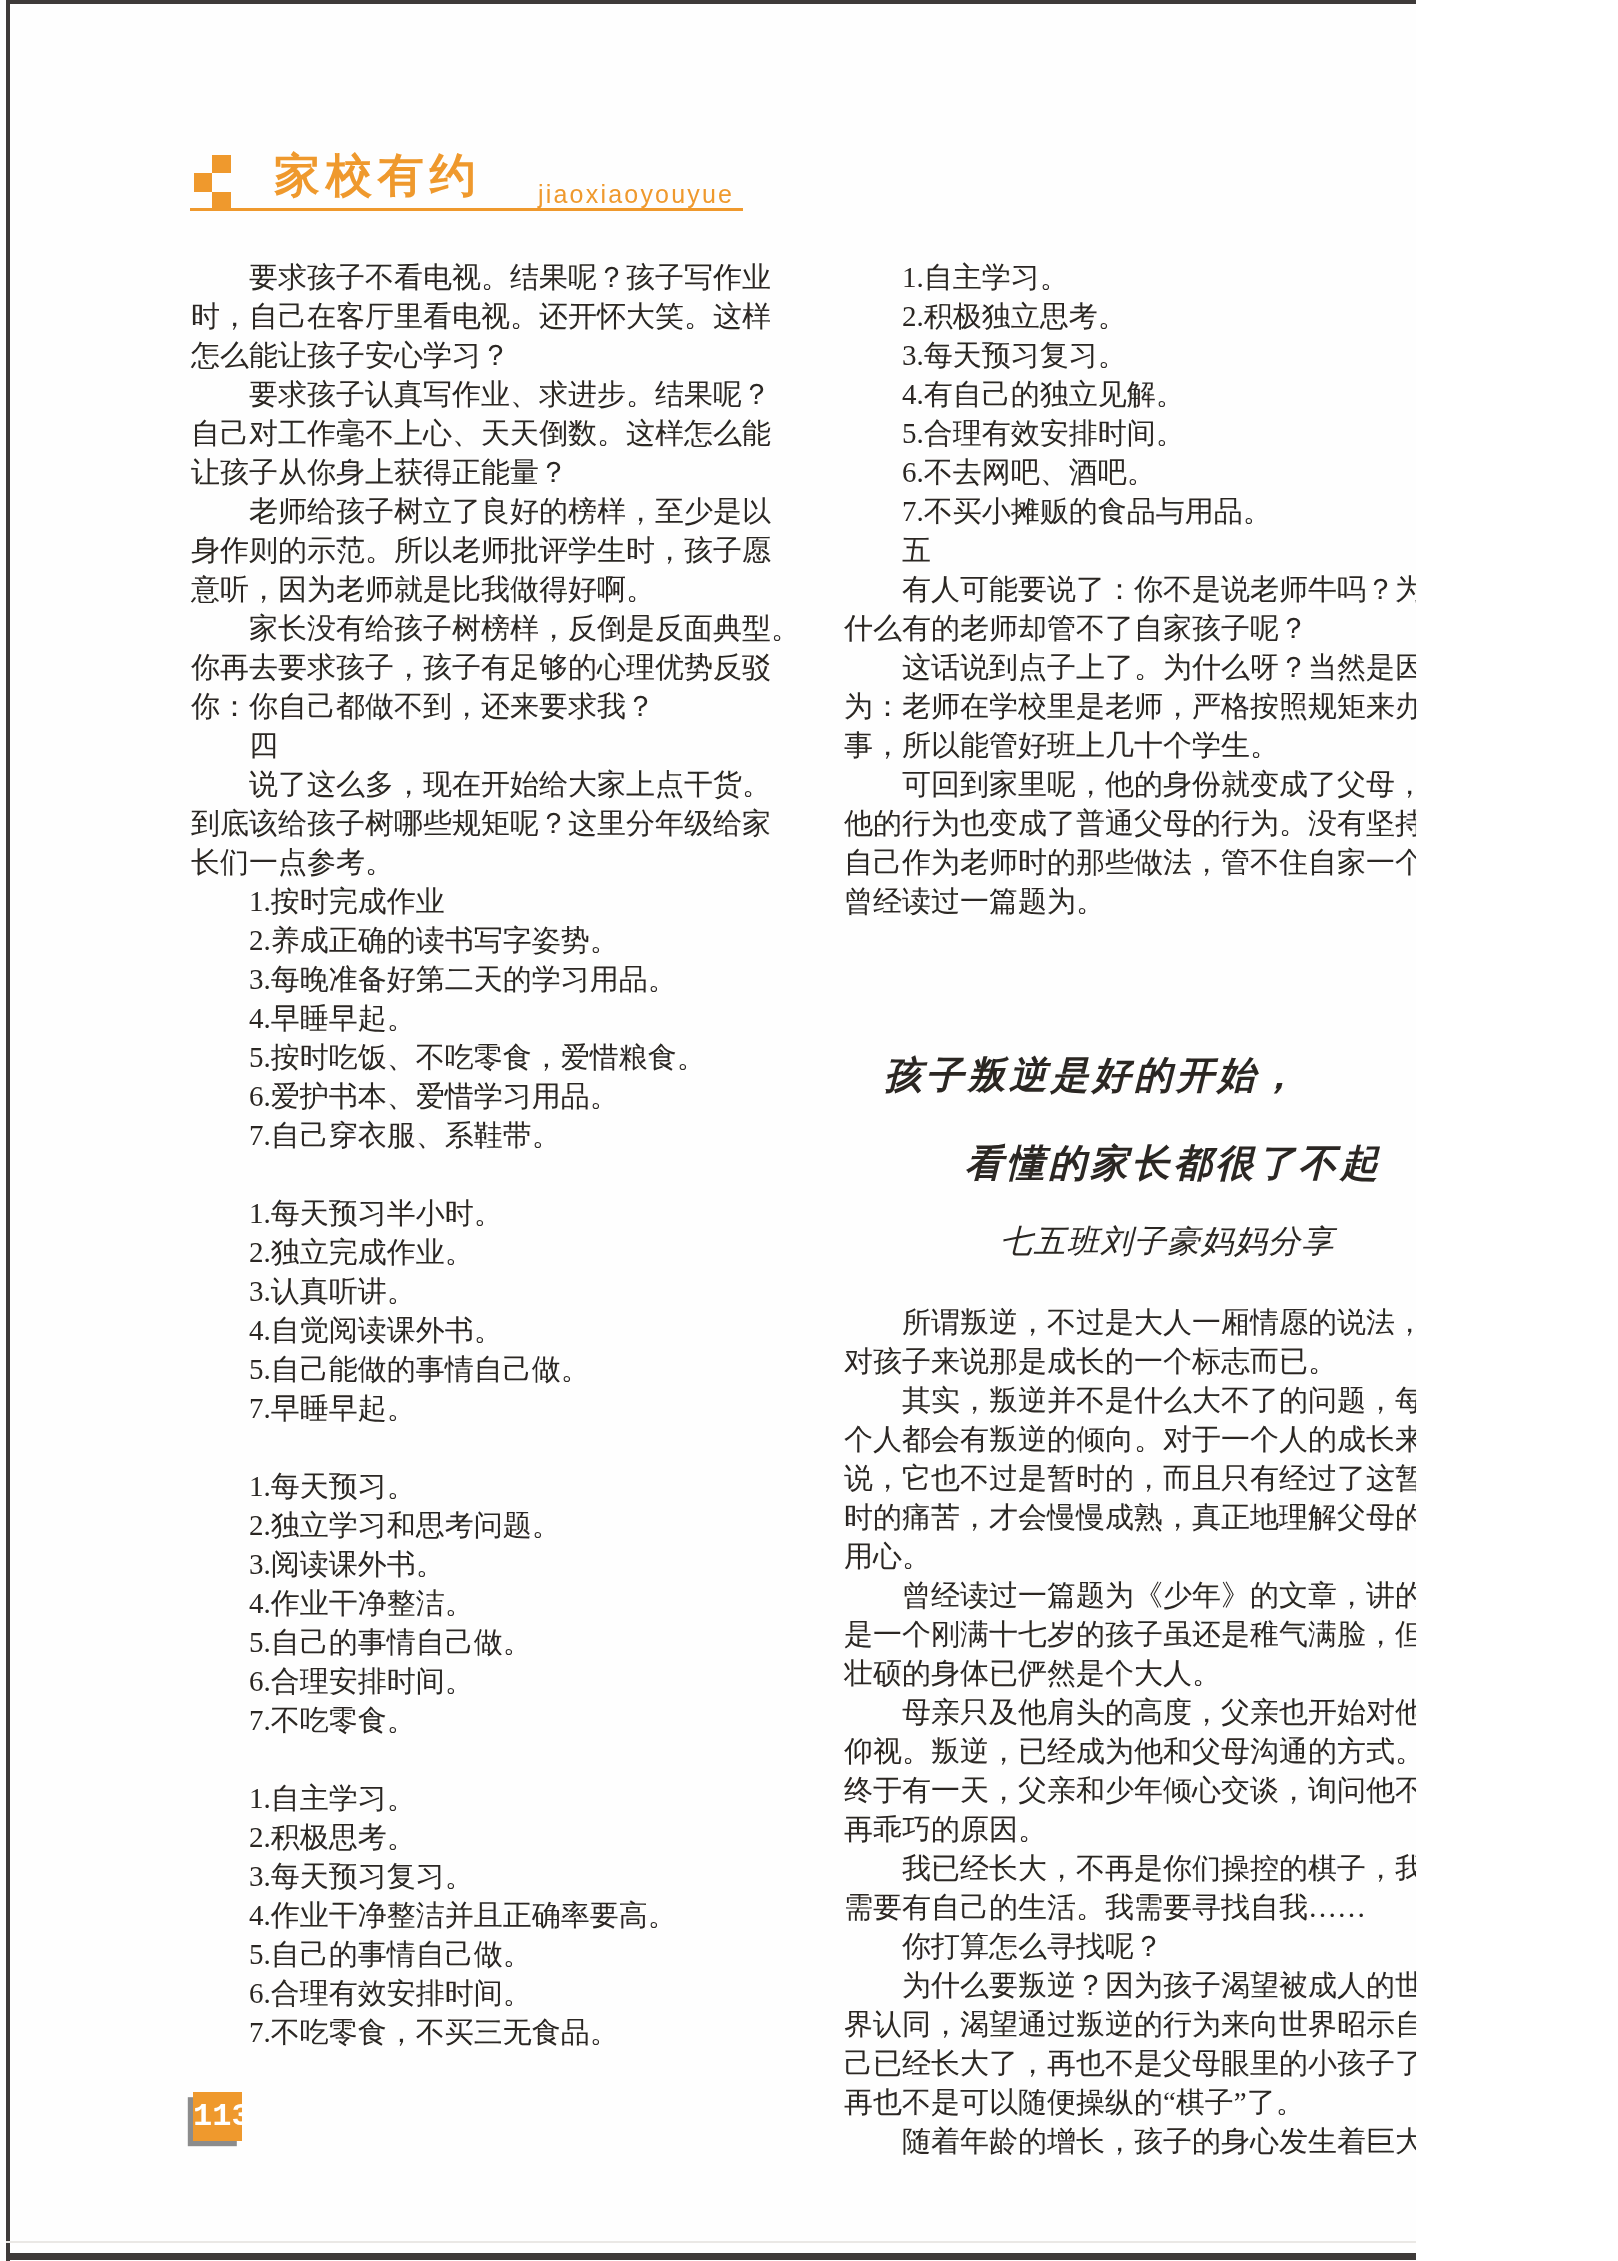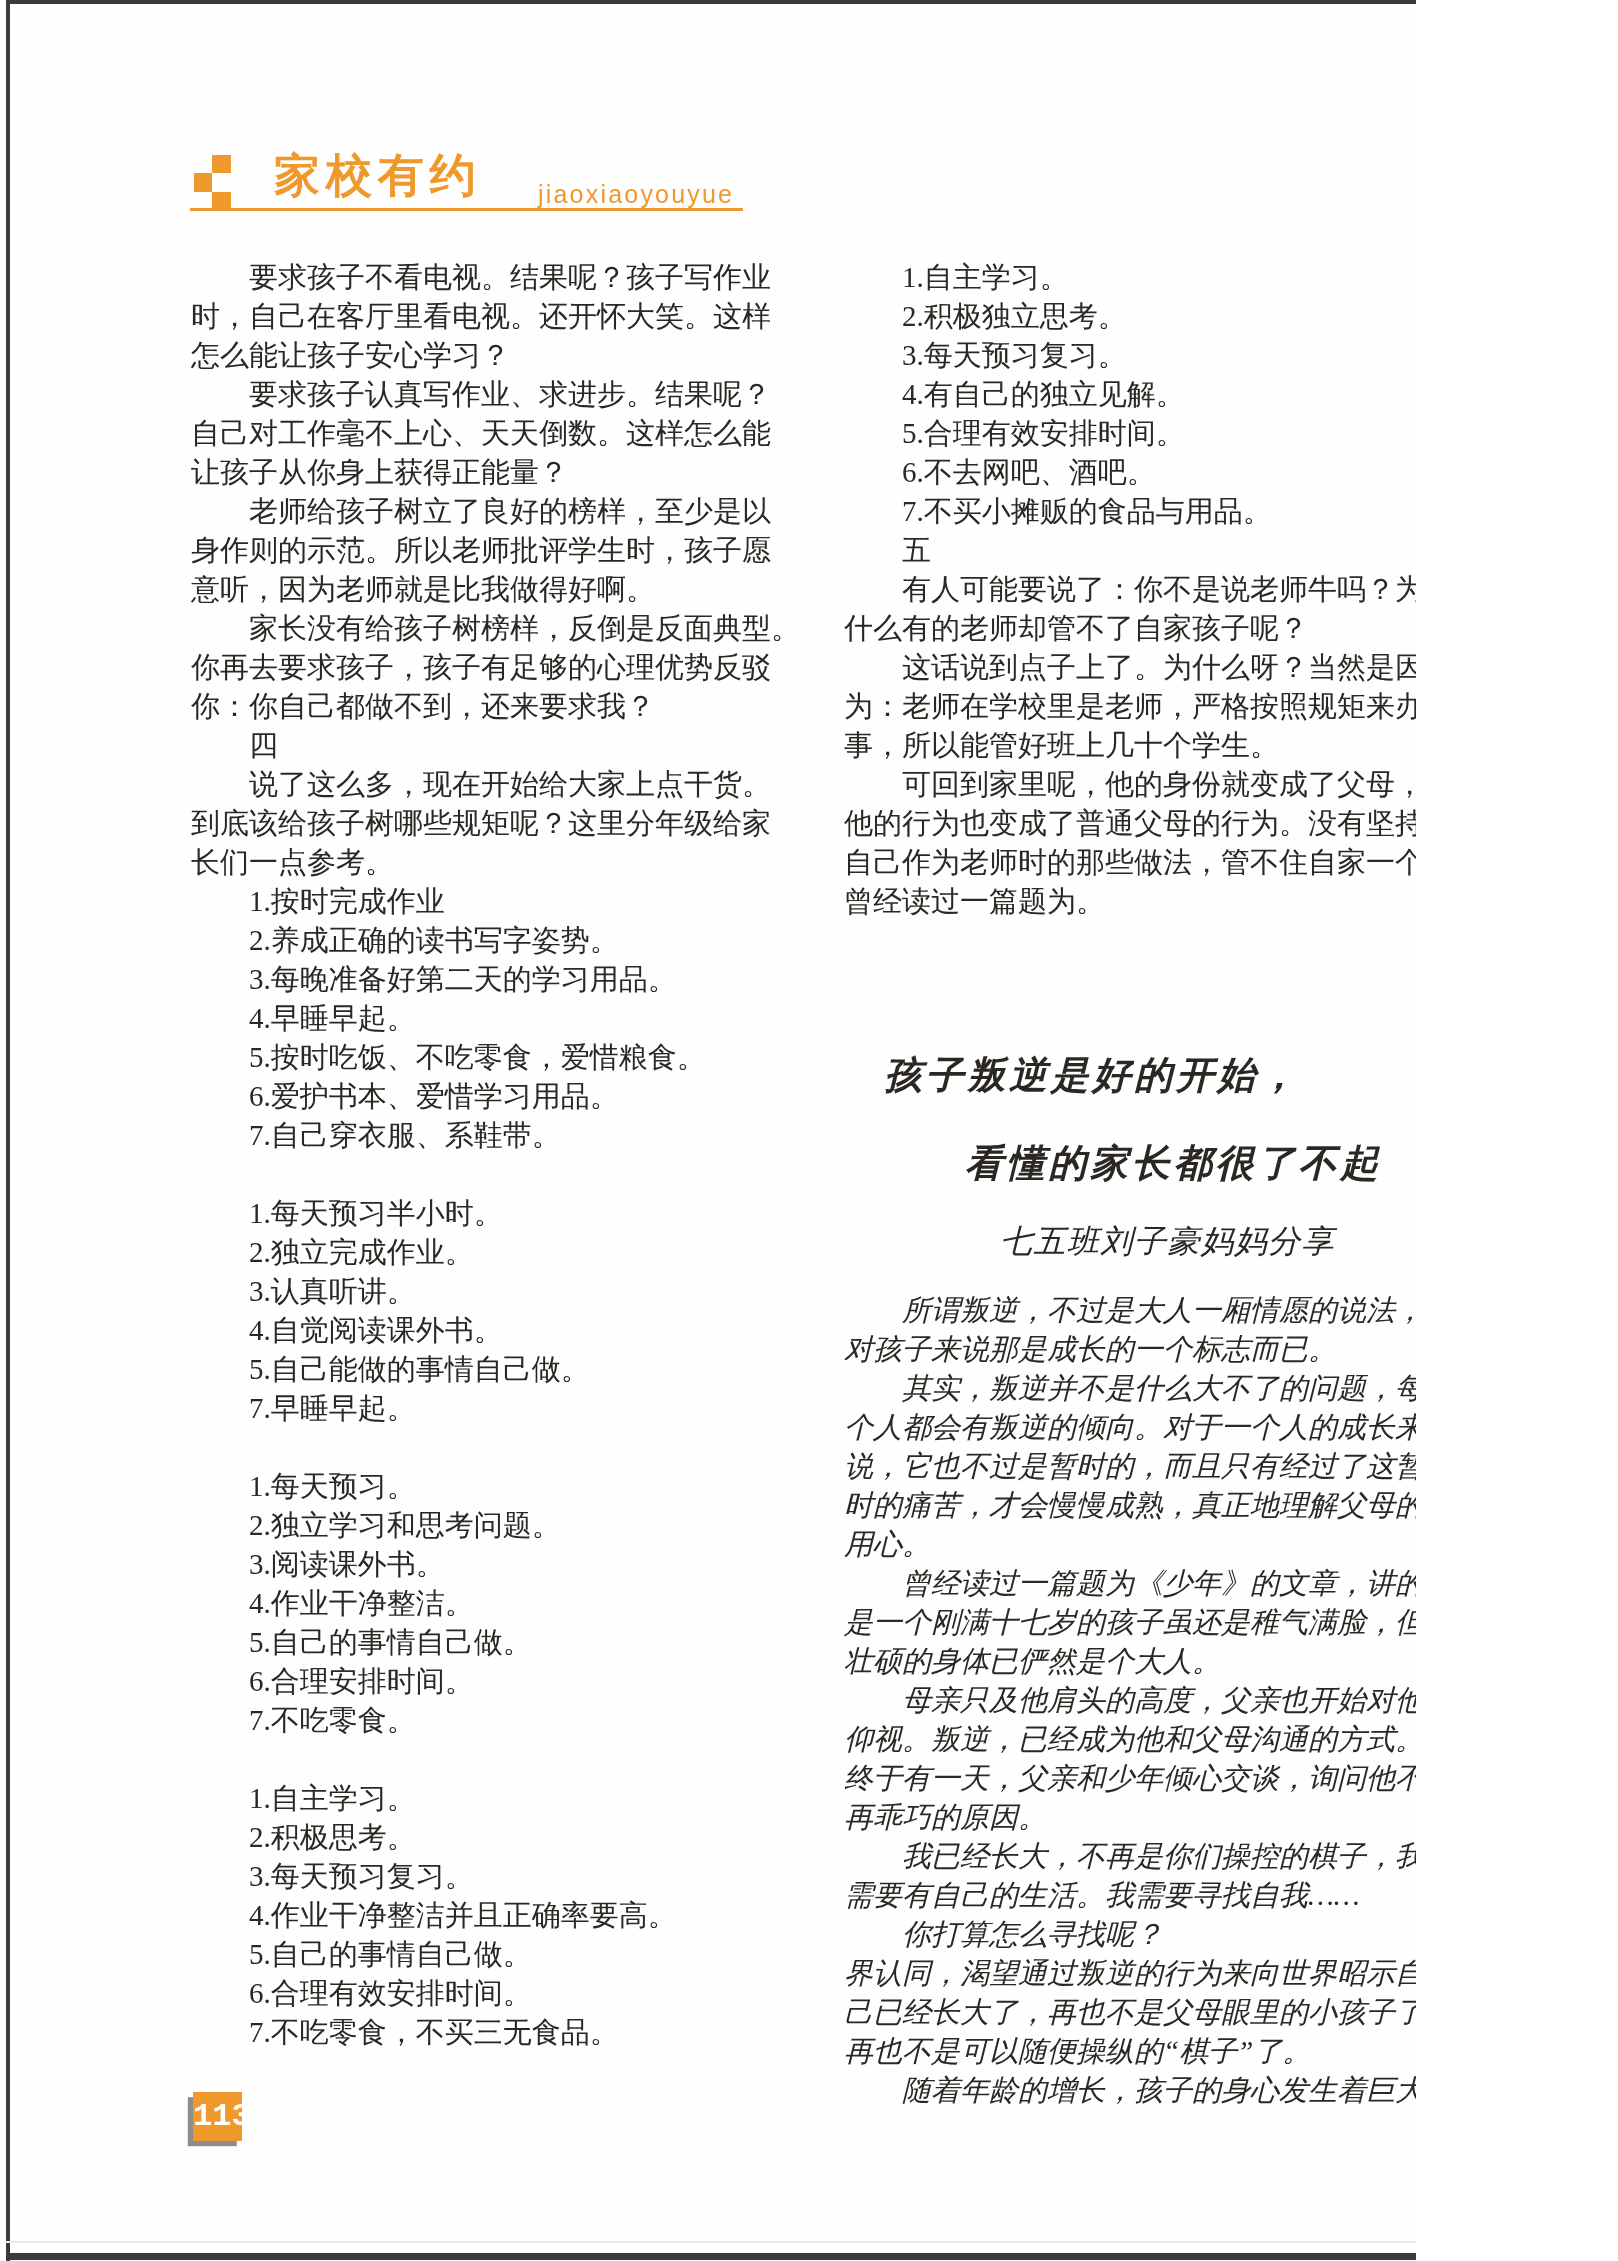--- a/index.html
+++ b/index.html
@@ -47,21 +47,21 @@
   .atitle {
     font-size:38px; font-weight:bold; letter-spacing:3.7px;
     line-height:88px; color:var(--ink,#2B2723); white-space:pre;
   }
   .atitle.t1 { padding-left:40px; }
   .atitle.t2 { padding-left:121px; }
   .abyline {
     font-size:32px; letter-spacing:1.5px; line-height:68px;
     padding-left:156px; color:var(--ink,#2B2723); white-space:pre;
   }
-  .article-body { margin-top:16px;font-style:italic; }
+  .article-body { margin-top:28px; }
 
   
   .pagenum {
     position:absolute; left:193px; top:2092px; width:49px; height:49px;
     background:var(--accent,#EF992D); box-shadow:-5.2px 5.2px 0 #8C8C8C;
   }
   .pagenum span {
     display:block; width:100%; text-align:center;
     font-family:Liberation Mono, monospace;
     font-size:32px; line-height:49px; font-weight:bold; color:#ffffff;
@@ -174,20 +174,21 @@
         <div class="tline">　　曾经读过一篇题为《少年》的文章，讲的</div>
         <div class="tline">是一个刚满十七岁的孩子虽还是稚气满脸，但</div>
         <div class="tline">壮硕的身体已俨然是个大人。</div>
         <div class="tline">　　母亲只及他肩头的高度，父亲也开始对他</div>
         <div class="tline">仰视。叛逆，已经成为他和父母沟通的方式。</div>
         <div class="tline">终于有一天，父亲和少年倾心交谈，询问他不</div>
         <div class="tline">再乖巧的原因。</div>
         <div class="tline">　　我已经长大，不再是你们操控的棋子，我</div>
         <div class="tline">需要有自己的生活。我需要寻找自我……</div>
         <div class="tline">　　你打算怎么寻找呢？</div>
+        <div class="tline">　　为什么要叛逆？因为孩子渴望被成人的世</div>
         <div class="tline">界认同，渴望通过叛逆的行为来向世界昭示自</div>
         <div class="tline">己已经长大了，再也不是父母眼里的小孩子了，</div>
         <div class="tline">再也不是可以随便操纵的“棋子”了。</div>
         <div class="tline">　　随着年龄的增长，孩子的身心发生着巨大</div>
       </div>
   </div>
 
   <div class="pagenum">
     <span>113</span>
   </div>

